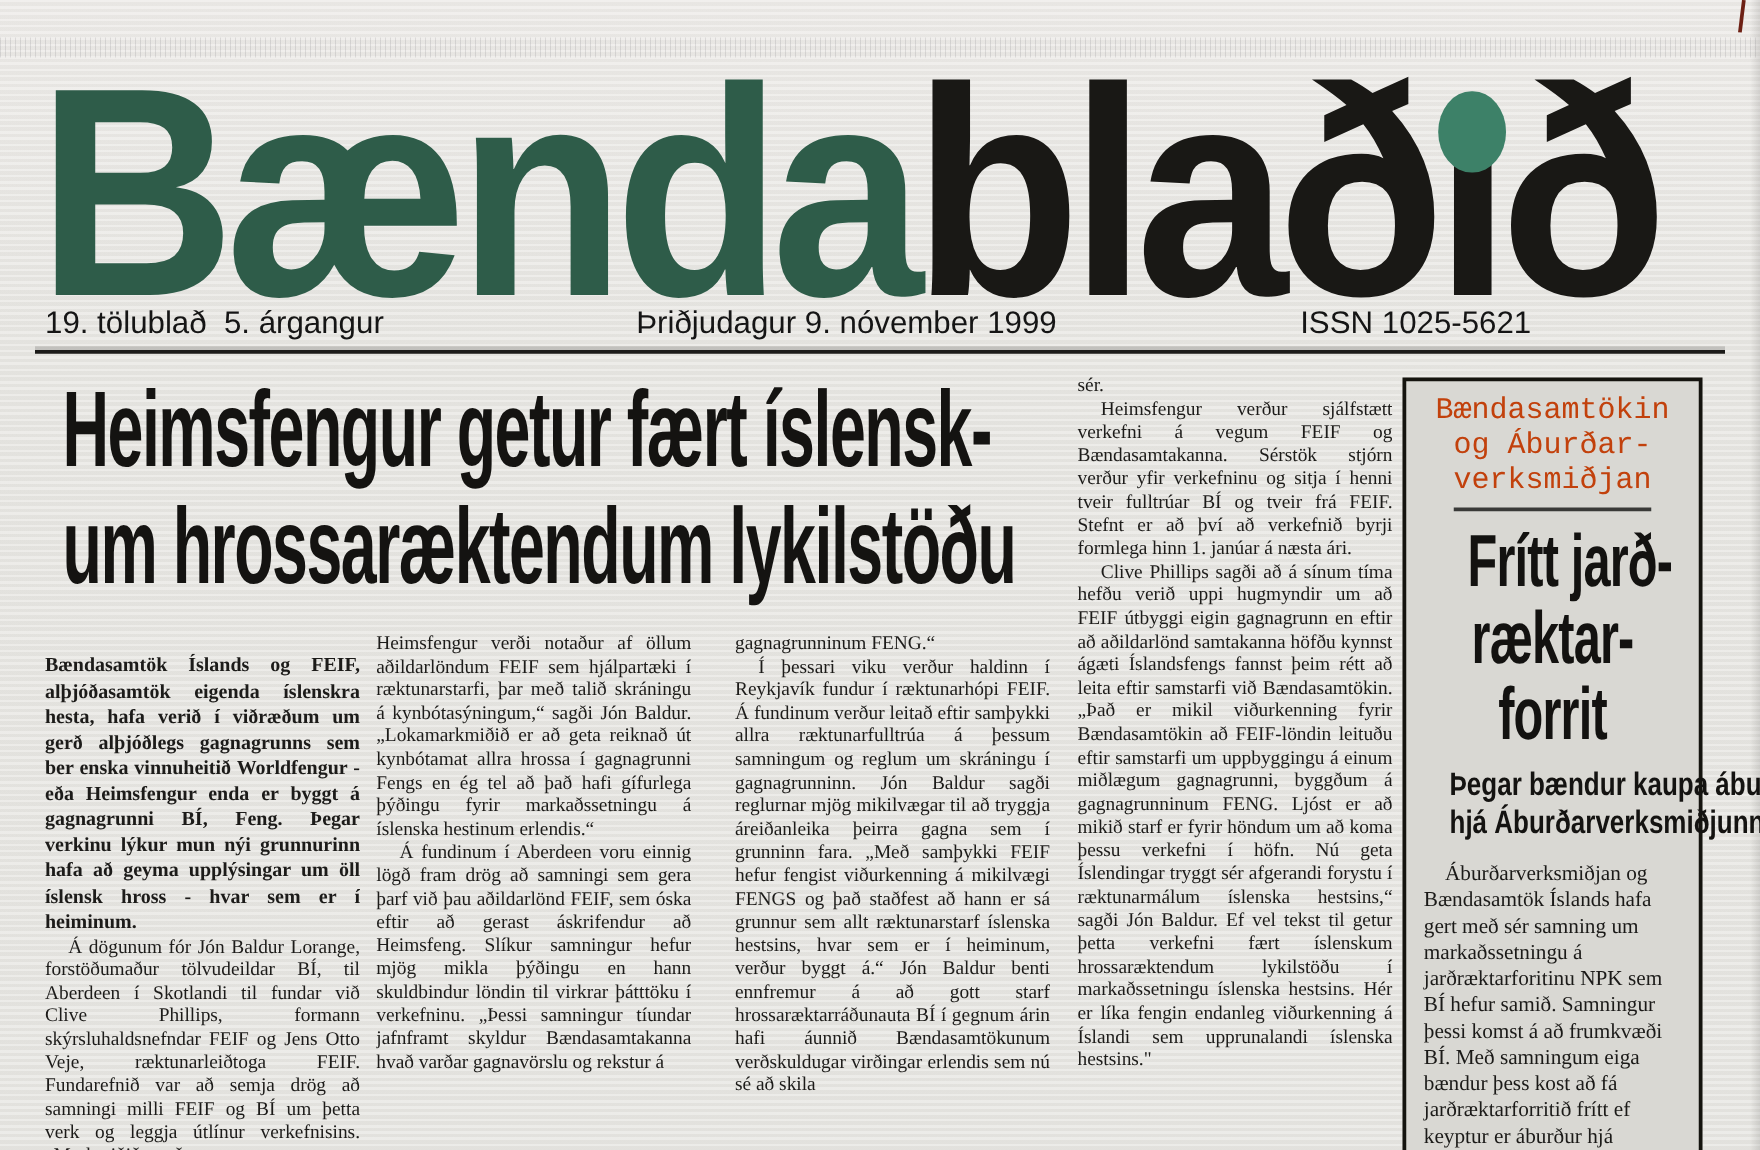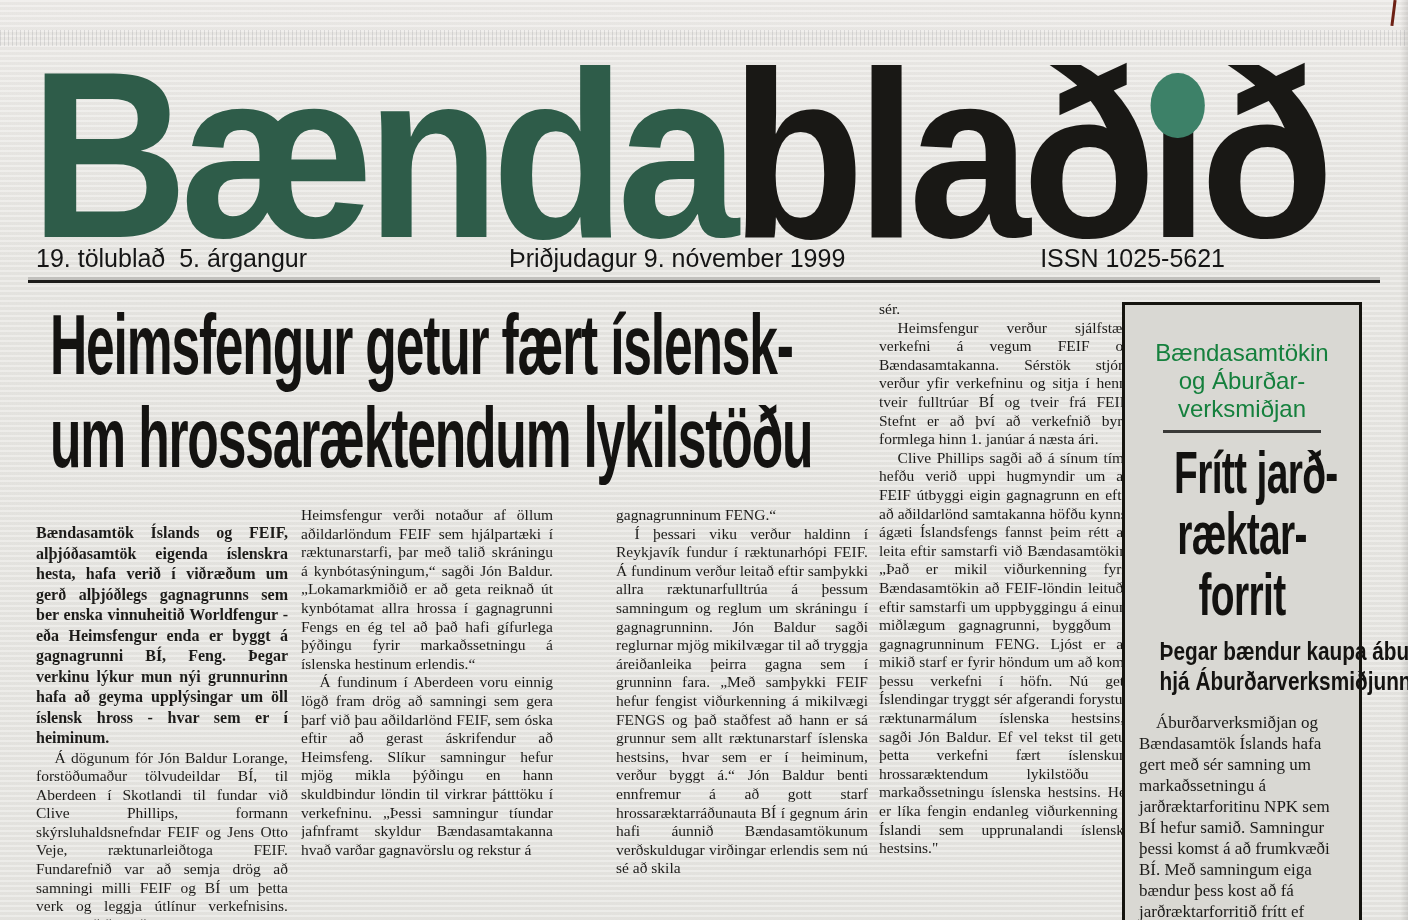--- a/index.html
+++ b/index.html
@@ -47,28 +47,28 @@
     transform:scaleX(.60);transform-origin:left;}
 
   
   .bodycol{position:absolute;width:252px;overflow:hidden;
     font-size:15.5px;line-height:18.6px;text-align:justify;color:#1c1b19;}
   .bodycol p{margin:0;}
   .bodycol p.indent{text-indent:1.2em;}
   .bodycol p.lead{font-weight:bold;font-size:16px;line-height:20.5px;}
   #col1{left:36px;top:506px;height:402px;margin-top:17px;}
   #col2{left:301px;top:506px;height:402px;}
-  #col3{left:588px;top:506px;height:402px;margin-left:28px;}
-  #col4{left:862px;top:300px;height:610px;margin-left:17px;}
+  #col3{left:588px;top:506px;height:402px;}
+  #col4{left:862px;top:300px;height:610px;}
 
   
   .sidebar{position:absolute;left:1122px;top:302px;width:240px;height:660px;
     box-sizing:border-box;border:3px solid #15140f;background:#d9d8d3;
     padding:10px 14px;text-align:center;}
-  .kicker{font-family:Liberation Sans, sans-serif;font-size:24px;line-height:28px;color:#15803d;margin-top:24px;}
+  .kicker{font-family:Liberation Mono, monospace;font-size:24px;line-height:28px;color:#c2410c;}
   .kicker-underline{width:158px;height:3px;background:#3a3a38;margin:7px auto 10px auto;}
   .sb-headline .hline{font-family:"Liberation Sans", sans-serif;font-weight:bold;
     font-size:59px;line-height:61px;letter-spacing:-1px;white-space:nowrap;color:#131210;
     transform:scaleX(.66);transform-origin:center;}
   .sb-subhead{margin-top:10px;}
   .sb-subhead .shline{font-family:"Liberation Sans", sans-serif;font-weight:bold;
     font-size:26px;line-height:30px;white-space:nowrap;color:#141311;
     transform:scaleX(.80);transform-origin:center;}
   .sb-body{margin-top:16px;text-align:left;font-size:17px;line-height:21px;color:#1b1a18;}
   .sb-body p{margin:0;text-indent:1em;}

